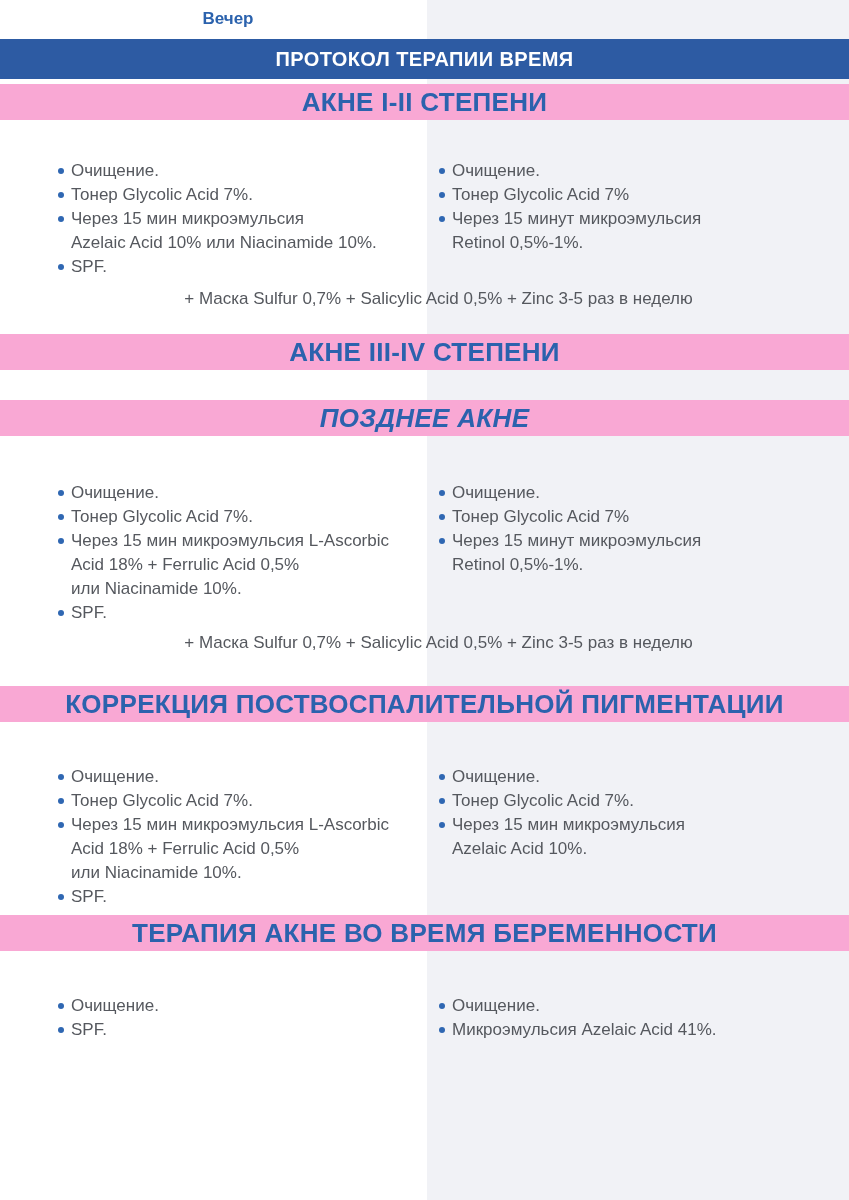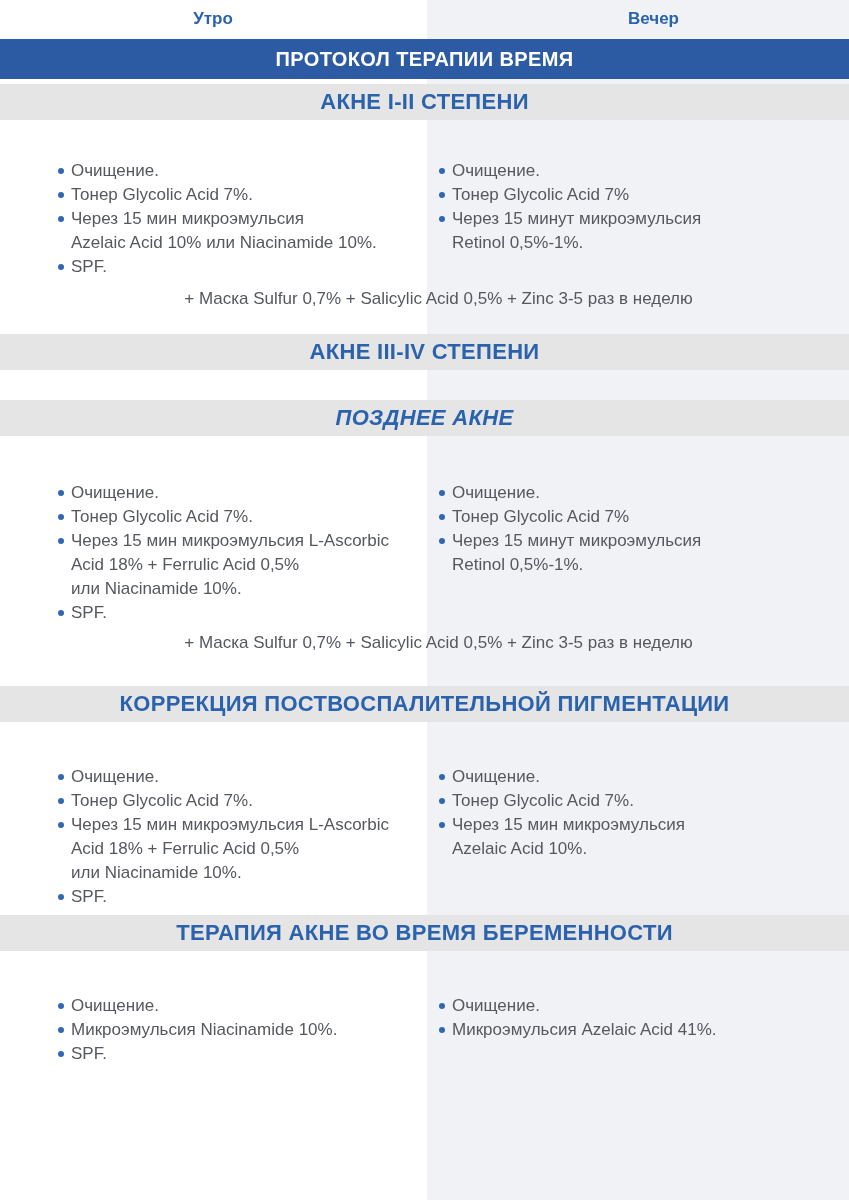--- a/index.html
+++ b/index.html
@@ -28,23 +28,23 @@
 
   
   .banner{
     margin-top:1px;height:40px;background:#2d5ba3;
     display:flex;align-items:center;justify-content:center;
     color:#ffffff;font-size:20px;font-weight:bold;letter-spacing:0.4px;
   }
 
   
   .band{
-    height:36px;background:#e5e5e5;
+    height:36px;background:#f9a8d4;
     display:flex;align-items:center;justify-content:center;
-    color:#2b62ad;font-size:22px;font-weight:bold;letter-spacing:0.3px;
+    color:#2b62ad;font-size:26px;font-weight:bold;letter-spacing:0.3px;
   }
   .band.b1{margin-top:5px;}
   .band.b2{margin-top:23px;}
   .band.b3{margin-top:30px;font-style:italic;}
   .band.b4{margin-top:31px;}
   .band.b5{margin-top:6px;}
 
   
   .cols{display:flex;align-items:flex-start;}
   .col{box-sizing:border-box;font-size:17px;line-height:24px;margin-top:29px;}
@@ -68,21 +68,20 @@
 </style>
 </head>
 <body>
 
 <div class="page">
   <div class="evening-col-bg"></div>
 
   <div class="content">
 
     <div class="hdr">
-      <div class="hdr-cell">Утро</div>
       <div class="hdr-cell evening">Вечер</div>
     </div>
 
     <div class="banner">ПРОТОКОЛ ТЕРАПИИ ВРЕМЯ</div>
 
     <div class="band b1">АКНЕ I-II СТЕПЕНИ</div>
     <div class="cols">
       <div class="col left">
         <ul class="blist">
           <li><span class="dot"></span><span class="li-lines"><span>Очищение.</span></span></li>
@@ -140,21 +139,20 @@
           <li><span class="dot"></span><span class="li-lines"><span>Через 15 мин микроэмульсия</span><span>Azelaic Acid 10%.</span></span></li>
         </ul>
       </div>
     </div>
 
     <div class="band b5">ТЕРАПИЯ АКНЕ ВО ВРЕМЯ БЕРЕМЕННОСТИ</div>
     <div class="cols pt14">
       <div class="col left">
         <ul class="blist">
           <li><span class="dot"></span><span class="li-lines"><span>Очищение.</span></span></li>
-          <li><span class="dot"></span><span class="li-lines"><span>Микроэмульсия Niacinamide 10%.</span></span></li>
           <li><span class="dot"></span><span class="li-lines"><span>SPF.</span></span></li>
         </ul>
       </div>
       <div class="col right">
         <ul class="blist">
           <li><span class="dot"></span><span class="li-lines"><span>Очищение.</span></span></li>
           <li><span class="dot"></span><span class="li-lines"><span>Микроэмульсия Azelaic Acid 41%.</span></span></li>
         </ul>
       </div>
     </div>

